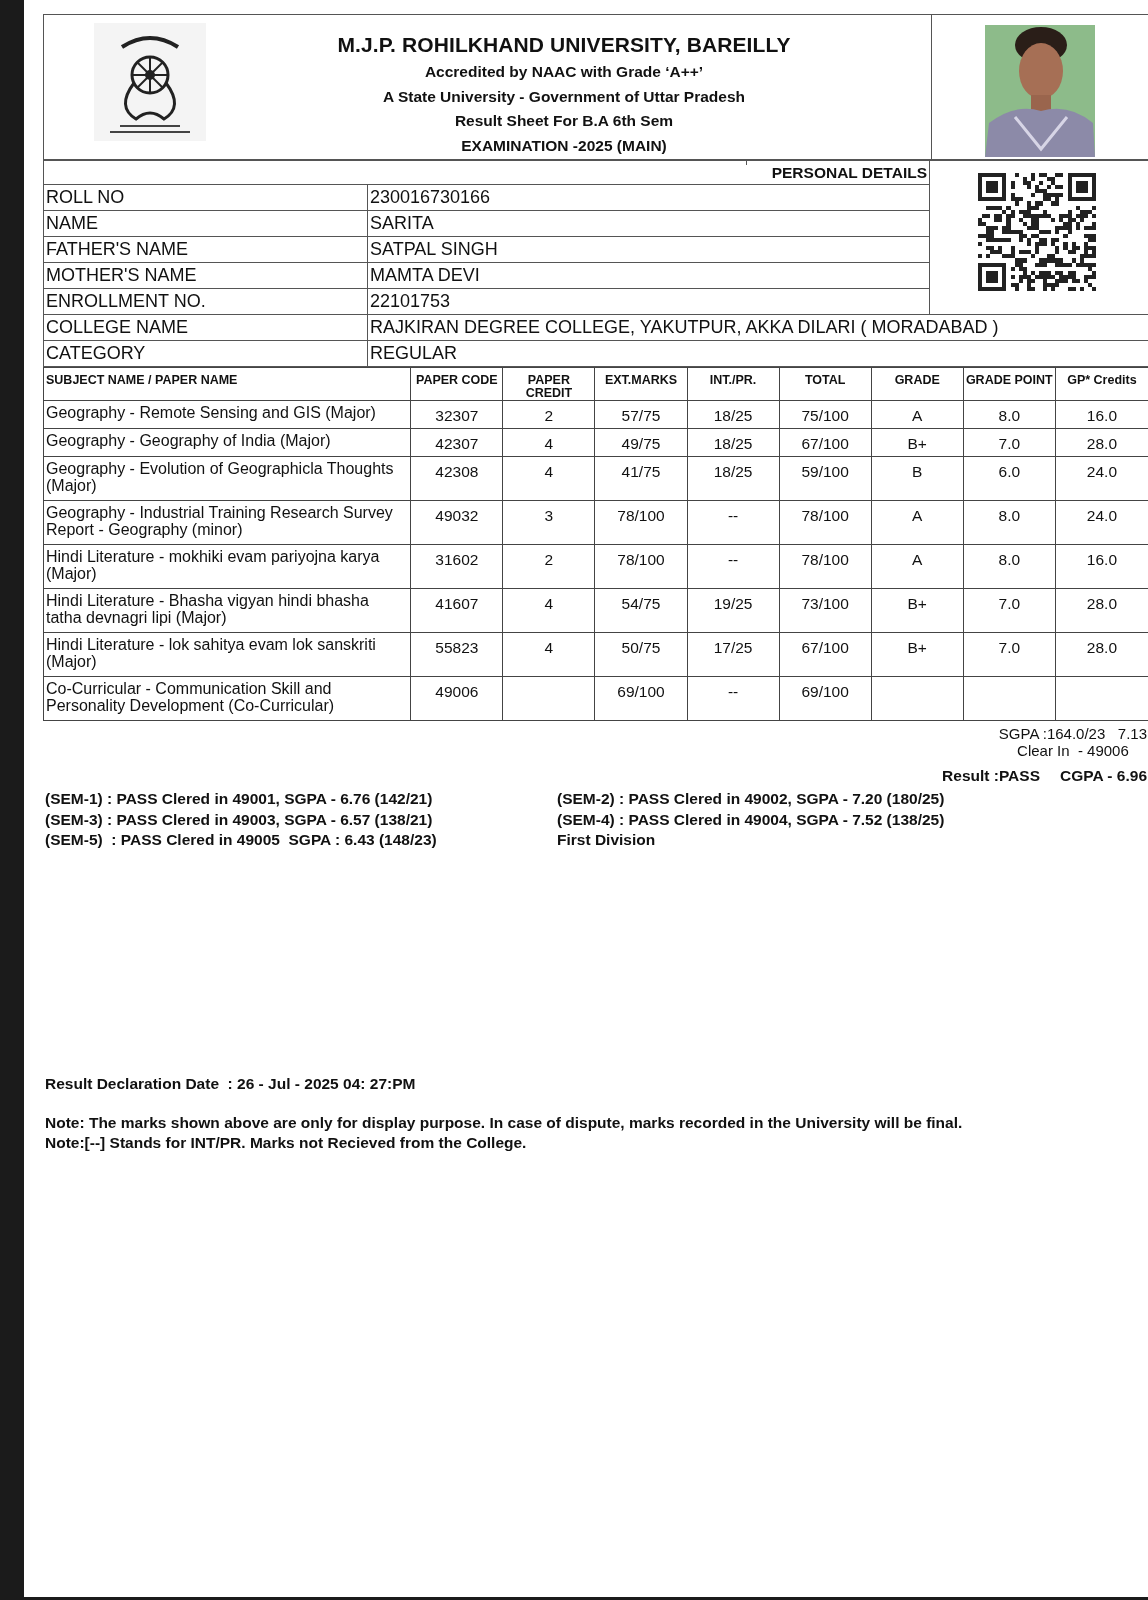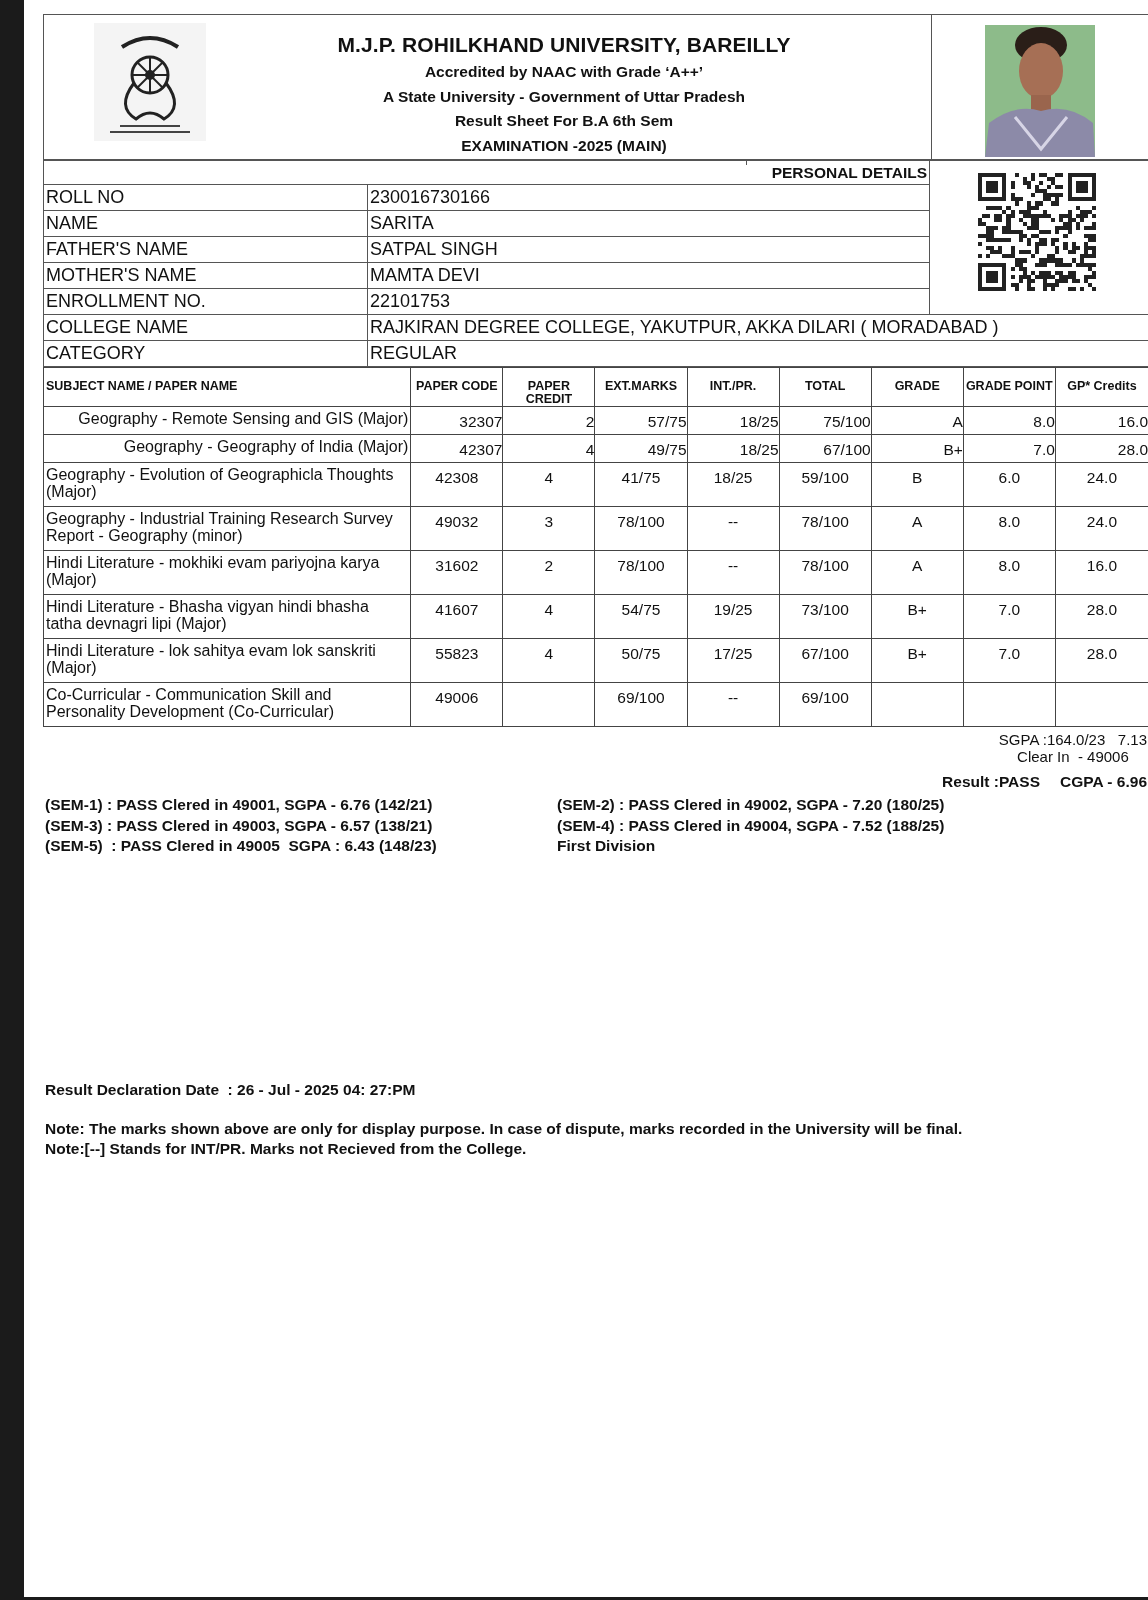--- a/index.html
+++ b/index.html
@@ -24,25 +24,25 @@
   table { border-collapse: collapse; width: 100%; }
   .pd td { border: 1.5px solid #555; font-size: 18px; height: 26px; padding: 0 2px; white-space: nowrap; }
   .pd .lbl { width: 324px; }
   .pd .hdr { text-align: right; font-weight: bold; font-size: 15.5px; height: 24px; }
   .qr-cell { width: 219px; padding: 0; position: relative; }
   .qr { position: absolute; left: 48px; top: 12px; width: 118px; height: 118px; }
   .qr svg { width: 118px; height: 118px; }
 
   
   .mk-title { border: 1.5px solid #555; border-top: none; height: 24px; text-align: center; font-weight: bold; font-size: 15.5px; padding-top: 5px; }
-  .mk th { border: 1.5px solid #444; font-size: 12.5px; font-weight: bold; height: 28px; vertical-align: top; padding-top: 12px; line-height: 13px; }
+  .mk th { border: 1.5px solid #444; font-size: 12.5px; font-weight: bold; height: 28px; vertical-align: top; padding-top: 6px; line-height: 13px; }
   .mk th.subj { text-align: left; padding-left: 2px; }
   .mk td { border: 1.5px solid #444; font-size: 15.5px; vertical-align: top; padding-top: 6px; text-align: center; }
   .mk td.subj { text-align: left; padding: 4px 2px 2px 2px; font-size: 16px; line-height: 16.5px; }
-  .mk tr.r1 td { height: 28px; text-align: right; }
+  .mk tr.r1 td { height: 28px; }
   .mk tr.r2 td { height: 44px; }
 
   
   .summary { position: relative; height: 68px; }
   .sgpa { position: absolute; right: 2px; top: 4px; text-align: center; font-weight: normal; font-size: 15px; line-height: 17px; }
   .result { position: absolute; right: 2px; top: 46px; font-weight: bold; font-size: 15.5px; }
   .result span + span { margin-left: 20px; }
 
   .sems { display: flex; font-weight: bold; font-size: 15.5px; line-height: 20.5px; }
   .sems .col1 { width: 514px; padding-left: 2px; }
@@ -561,21 +561,21 @@
     </div>
 
     <div class="sems">
       <div class="col1">
         <div style="white-space:pre">(SEM-1) : PASS Clered in 49001, SGPA - 6.76 (142/21)</div>
         <div style="white-space:pre">(SEM-3) : PASS Clered in 49003, SGPA - 6.57 (138/21)</div>
         <div style="white-space:pre">(SEM-5)  : PASS Clered in 49005  SGPA : 6.43 (148/23)</div>
       </div>
       <div>
         <div>(SEM-2) : PASS Clered in 49002, SGPA - 7.20 (180/25)</div>
-        <div>(SEM-4) : PASS Clered in 49004, SGPA - 7.52 (188/25)</div>
+        <div>(SEM-4) : PASS Clered in 49004, SGPA - 7.52 (138/25)</div>
         <div>First Division</div>
       </div>
     </div>
 
     <div class="declare" style="white-space:pre">Result Declaration Date  : 26 - Jul - 2025 04: 27:PM</div>
     <div class="notes">
       <div>Note: The marks shown above are only for display purpose. In case of dispute, marks recorded in the University will be final.</div>
       <div>Note:[--] Stands for INT/PR. Marks not Recieved from the College.</div>
     </div>
 

